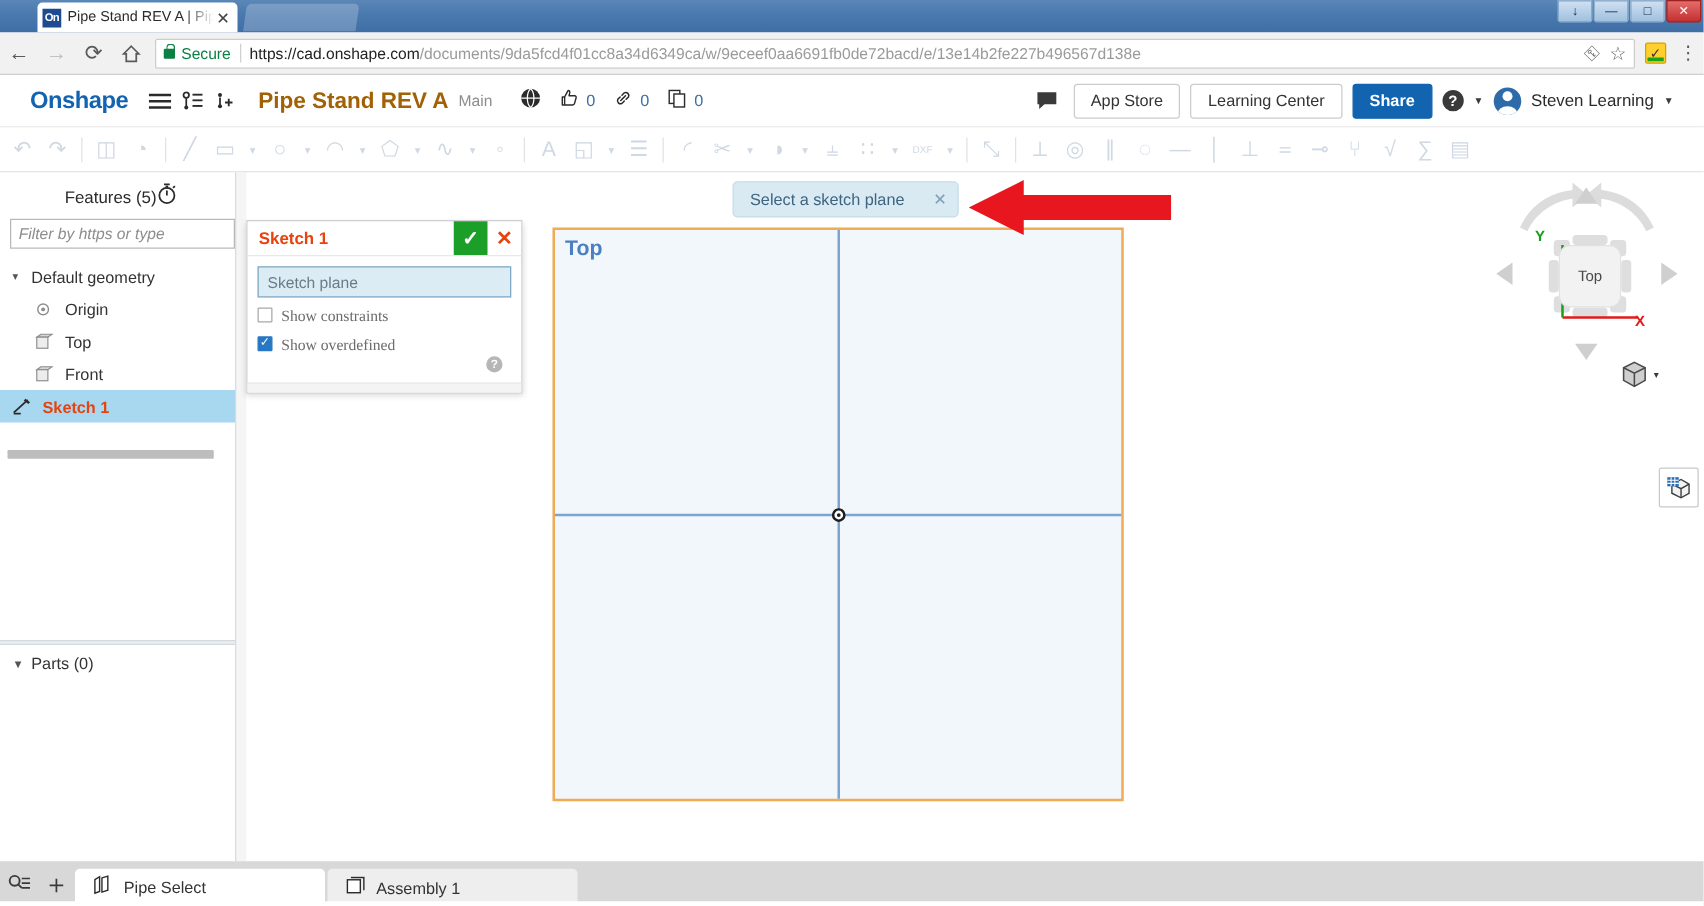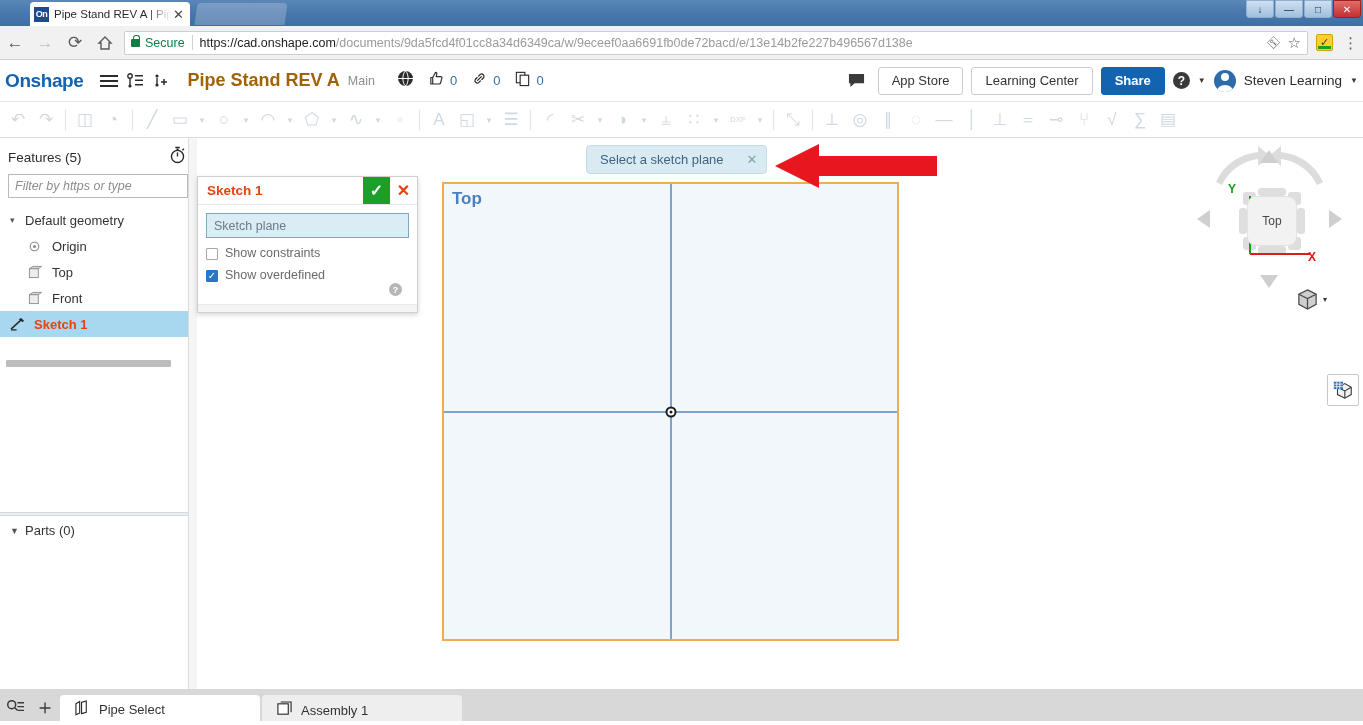--- a/index.html
+++ b/index.html
@@ -95,21 +95,21 @@
   }
   .ext-icon::after {
     content: ''; position: absolute; left: 1px; right: 1px; bottom: 1px;
     height: 3px; background: #19a319;
   }
   .menu-dots { font-size: 15px; color: #5a5a5a; letter-spacing: 0; line-height: 8px; width: 10px; text-align: center; }
 
   
   .os-header {
     position: absolute; left: 0; top: 60px; width: 1363px; height: 42px;
-    background: #ffffff; display: flex; align-items: center; padding: 0 5px;
+    background: #ffffff; display: flex; align-items: center; padding: 0 24px;
     border-bottom: 1px solid #e6e6e6;
   }
   .os-logo {
     font-size: 19px; font-weight: bold; color: #1263b0;
     letter-spacing: -0.4px; margin-right: 12px;
   }
   .hdr-icon {
     width: 26px; height: 26px; display: flex; align-items: center;
     justify-content: center; color: #2b2b2b;
   }
@@ -162,21 +162,21 @@
   }
   .tb-caret { width: 16px; color: #cfd8e3; font-size: 9px; text-align: center; flex: 0 0 auto; }
   .tb-sep { width: 1px; height: 20px; background: #e2e2e2; margin: 0 5px; flex: 0 0 auto; }
 
   
   .left-panel {
     position: absolute; left: 0; top: 138px; width: 197px; height: 551px;
     background: #ffffff; border-right: 1px solid #c8c8c8;
   }
   .features-head {
-    display: flex; align-items: center; justify-content: space-between;
+    display: flex; align-items: center; justify-content: center;
     padding: 8px 10px 4px 8px;
   }
   .features-title { font-size: 13.5px; color: #2b2b2b; }
   .filter-input {
     margin: 2px 8px 0 8px; height: 24px; border: 1px solid #b9b9b9;
     background: #ffffff; font-size: 12.5px; color: #8d8d8d;
     font-style: italic; display: flex; align-items: center; padding: 0 6px;
     width: calc(100% - 16px);
   }
   .tree { margin-top: 9px; }
@@ -227,21 +227,21 @@
     width: 27px; height: 27px; color: #e8420f;
     display: flex; align-items: center; justify-content: center;
     font-size: 16px; font-weight: bold;
   }
   .dlg-body { padding: 8px 8px 6px 8px; }
   .plane-field {
     height: 25px; border: 1px solid #7fa8c4; background: #dcecf5;
     display: flex; align-items: center; padding: 0 7px;
     font-size: 12.5px; color: #6d7b85;
   }
-  .dlg-check { display: flex; align-items: flex-end; margin-top: 8px; font-size: 12.5px; color: #6b6b6b; }
+  .dlg-check { display: flex; align-items: flex-start; margin-top: 8px; font-size: 12.5px; color: #6b6b6b; font-family: Liberation Serif, serif; }
   .cbox {
     width: 12px; height: 12px; border: 1px solid #a8a8a8; background: #fff;
     margin-right: 7px; flex: 0 0 auto; border-radius: 1px;
   }
   .cbox.checked {
     background: #2677c4; border-color: #2677c4; color: #fff; font-size: 10px;
     display: flex; align-items: center; justify-content: center; line-height: 1;
   }
   .dlg-footer { position: relative; height: 16px; }
   .dlg-help {

